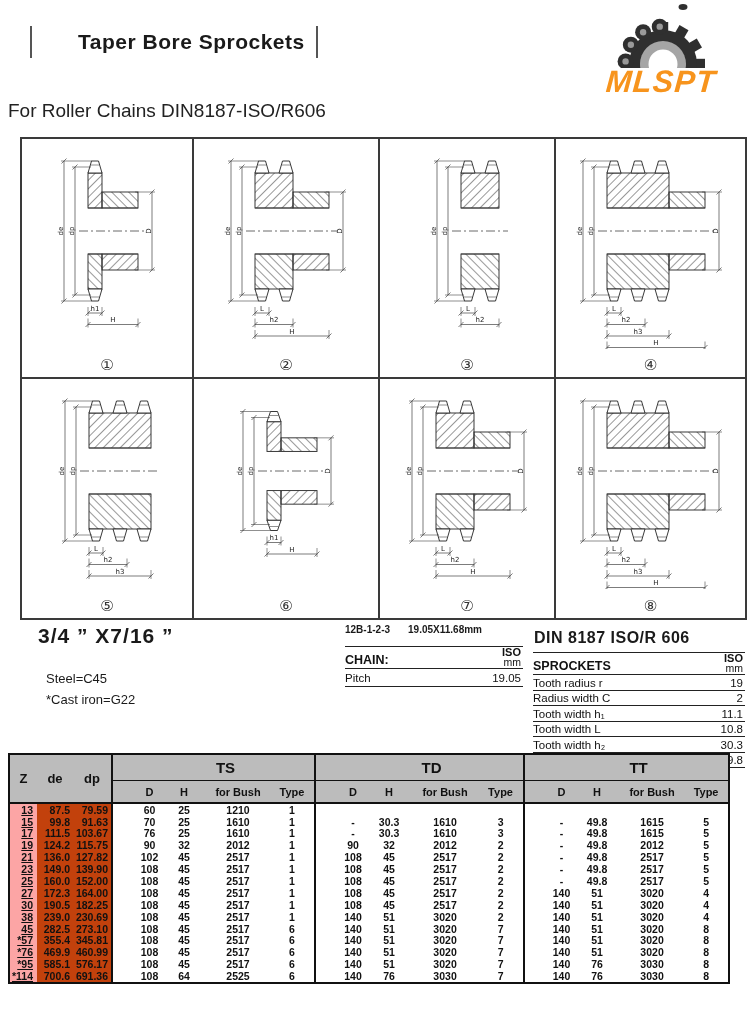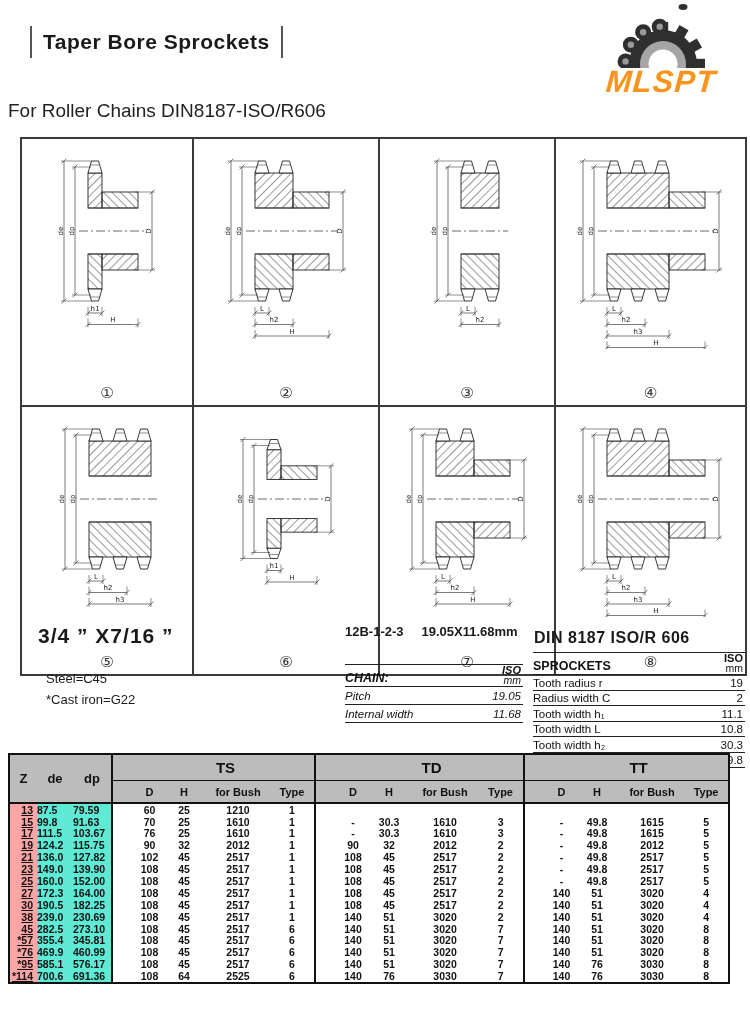--- a/index.html
+++ b/index.html
@@ -4,64 +4,64 @@
 <style>
   html,body{margin:0;padding:0;}
   body{
     width:750px;height:1036px;position:relative;background:#fff;
     font-family:"Liberation Sans","DejaVu Sans",sans-serif;color:#1a1a1a;
     overflow:hidden;
   }
   
   .title-wrap{position:absolute;left:30px;top:26px;display:flex;align-items:center;}
   .tbar{width:2px;height:32px;background:#555;}
-  .title{font-size:21px;font-weight:bold;padding:0 11px;letter-spacing:.5px;white-space:nowrap;}
+  .title{font-size:21px;font-weight:bold;padding:0 11px;letter-spacing:.5px;white-space:nowrap;margin-left:35px;}
   .logo{position:absolute;left:583px;top:2px;width:156px;text-align:center;}
   .logo-text{margin-top:-8px;font-size:31px;font-weight:bold;font-style:italic;
     letter-spacing:1px;transform:skewX(-4deg);}
   .subtitle{position:absolute;left:8px;top:100px;font-size:19px;color:#222;}
   
-  .grid{position:absolute;left:20px;top:137px;width:727px;height:539px;
+  .grid{position:absolute;left:20px;top:137px;width:727px;height:483px;
     border:2px solid #3a3a3a;box-sizing:border-box;display:grid;
     grid-template-columns:172px 186px 176px 1fr;grid-template-rows:50% 50%;}
   .cell{border-right:2px solid #3a3a3a;border-bottom:2px solid #3a3a3a;
     display:flex;flex-direction:column;align-items:center;justify-content:space-between;
     padding-top:10px;box-sizing:border-box;overflow:hidden;}
   .cell:nth-child(4n){border-right:none;}
   .cell:nth-child(n+5){border-bottom:none;}
   .dnum{font-size:15px;color:#333;margin-bottom:5px;line-height:1;}
   svg text.dt{font-size:7px;fill:#222;font-family:"DejaVu Sans",sans-serif;}
   
   .size-label{position:absolute;left:38px;top:624px;font-size:21px;font-weight:bold;letter-spacing:1px;text-align:center;}
   .materials{position:absolute;left:46px;top:668px;font-size:13px;line-height:21px;}
-  .chain-head{position:absolute;left:345px;top:624px;font-size:13px;font-weight:bold;text-align:right;}
+  .chain-head{position:absolute;left:345px;top:624px;font-size:10px;font-weight:bold;text-align:right;}
   .chain-head .gap{display:inline-block;width:18px;}
   .din-head{position:absolute;left:534px;top:629px;font-size:16px;font-weight:bold;letter-spacing:.5px;}
   .mini{position:absolute;font-size:11.5px;color:#111;border-top:1.4px solid #222;}
   .mini .hrow{display:flex;justify-content:space-between;align-items:flex-end;
     border-bottom:1.4px solid #222;padding:1px 2px 1px 0;}
   .mini .hlabel{font-weight:bold;font-size:12.5px;}
   .mini .unit{text-align:right;line-height:9.5px;font-size:10.5px;}
   .mini .unit b{font-size:11px;}
   .mini .row{display:flex;justify-content:space-between;border-bottom:1.2px solid #222;}
-  #chain-table{left:345px;top:664px;width:178px;font-style:italic;}
+  #chain-table{left:345px;top:646px;width:178px;}
   #chain-table .row{padding:3px 2px 2px 0;}
   #sprockets-table{left:533px;top:652px;width:212px;}
   #sprockets-table .row{padding:1.5px 2px 1px 0;}
   
   table.main{position:absolute;left:8px;top:753px;width:720px;border-collapse:collapse;
     table-layout:fixed;font-weight:bold;color:#111;border:2.5px solid #111;}
   .main th,.main td{padding:0;margin:0;}
   .main .gh{background:#bcbcbc;font-size:15px;height:25px;border-bottom:1.8px solid #111;text-align:center;}
   .main .sh{background:#bcbcbc;font-size:11px;height:21px;border-bottom:2.5px solid #111;text-align:center;}
   .main .lh{background:#bcbcbc;font-size:13px;border-bottom:2.5px solid #111;text-align:center;}
   .main .sep{border-left:2.5px solid #111;padding-left:24px;}
   .main td{font-size:10.5px;height:11.9px;line-height:1;text-align:center;}
   .main td.zc{background:#fca5a5;text-align:right;padding-right:4px;text-decoration:underline;}
-  .main td.lc{background:#5eead4;text-align:left;padding-right:3px;margin-top:28px;}
+  .main td.lc{background:#c2410c;text-align:right;padding-right:3px;margin-top:28px;}
 </style>
 </head>
 <body>
 
 <svg width="0" height="0" style="position:absolute" aria-hidden="true">
   <defs>
     <pattern id="hA" width="6" height="6" patternUnits="userSpaceOnUse" patternTransform="rotate(45)">
       <line x1="0" y1="0" x2="0" y2="6" stroke="#444" stroke-width="1.1"></line>
     </pattern>
     <pattern id="hB" width="6" height="6" patternUnits="userSpaceOnUse" patternTransform="rotate(-45)">
@@ -566,24 +566,20 @@
 
 <div class="mini" id="chain-table">
   <div class="hrow">
     <span class="hlabel">CHAIN:</span>
     <span class="unit"><b>ISO</b><br><span>mm</span></span>
   </div>
 <div class="row">
       <span>Pitch</span>
       <span>19.05</span>
     </div>
-    <div class="row">
-      <span>Internal width</span>
-      <span>11.68</span>
-    </div>
   </div>
 
 <div class="mini" id="sprockets-table">
   <div class="hrow">
     <span class="hlabel">SPROCKETS</span>
     <span class="unit"><b>ISO</b><br><span>mm</span></span>
   </div>
 <div class="row">
       <span>Tooth radius r</span>
       <span>19</span>

